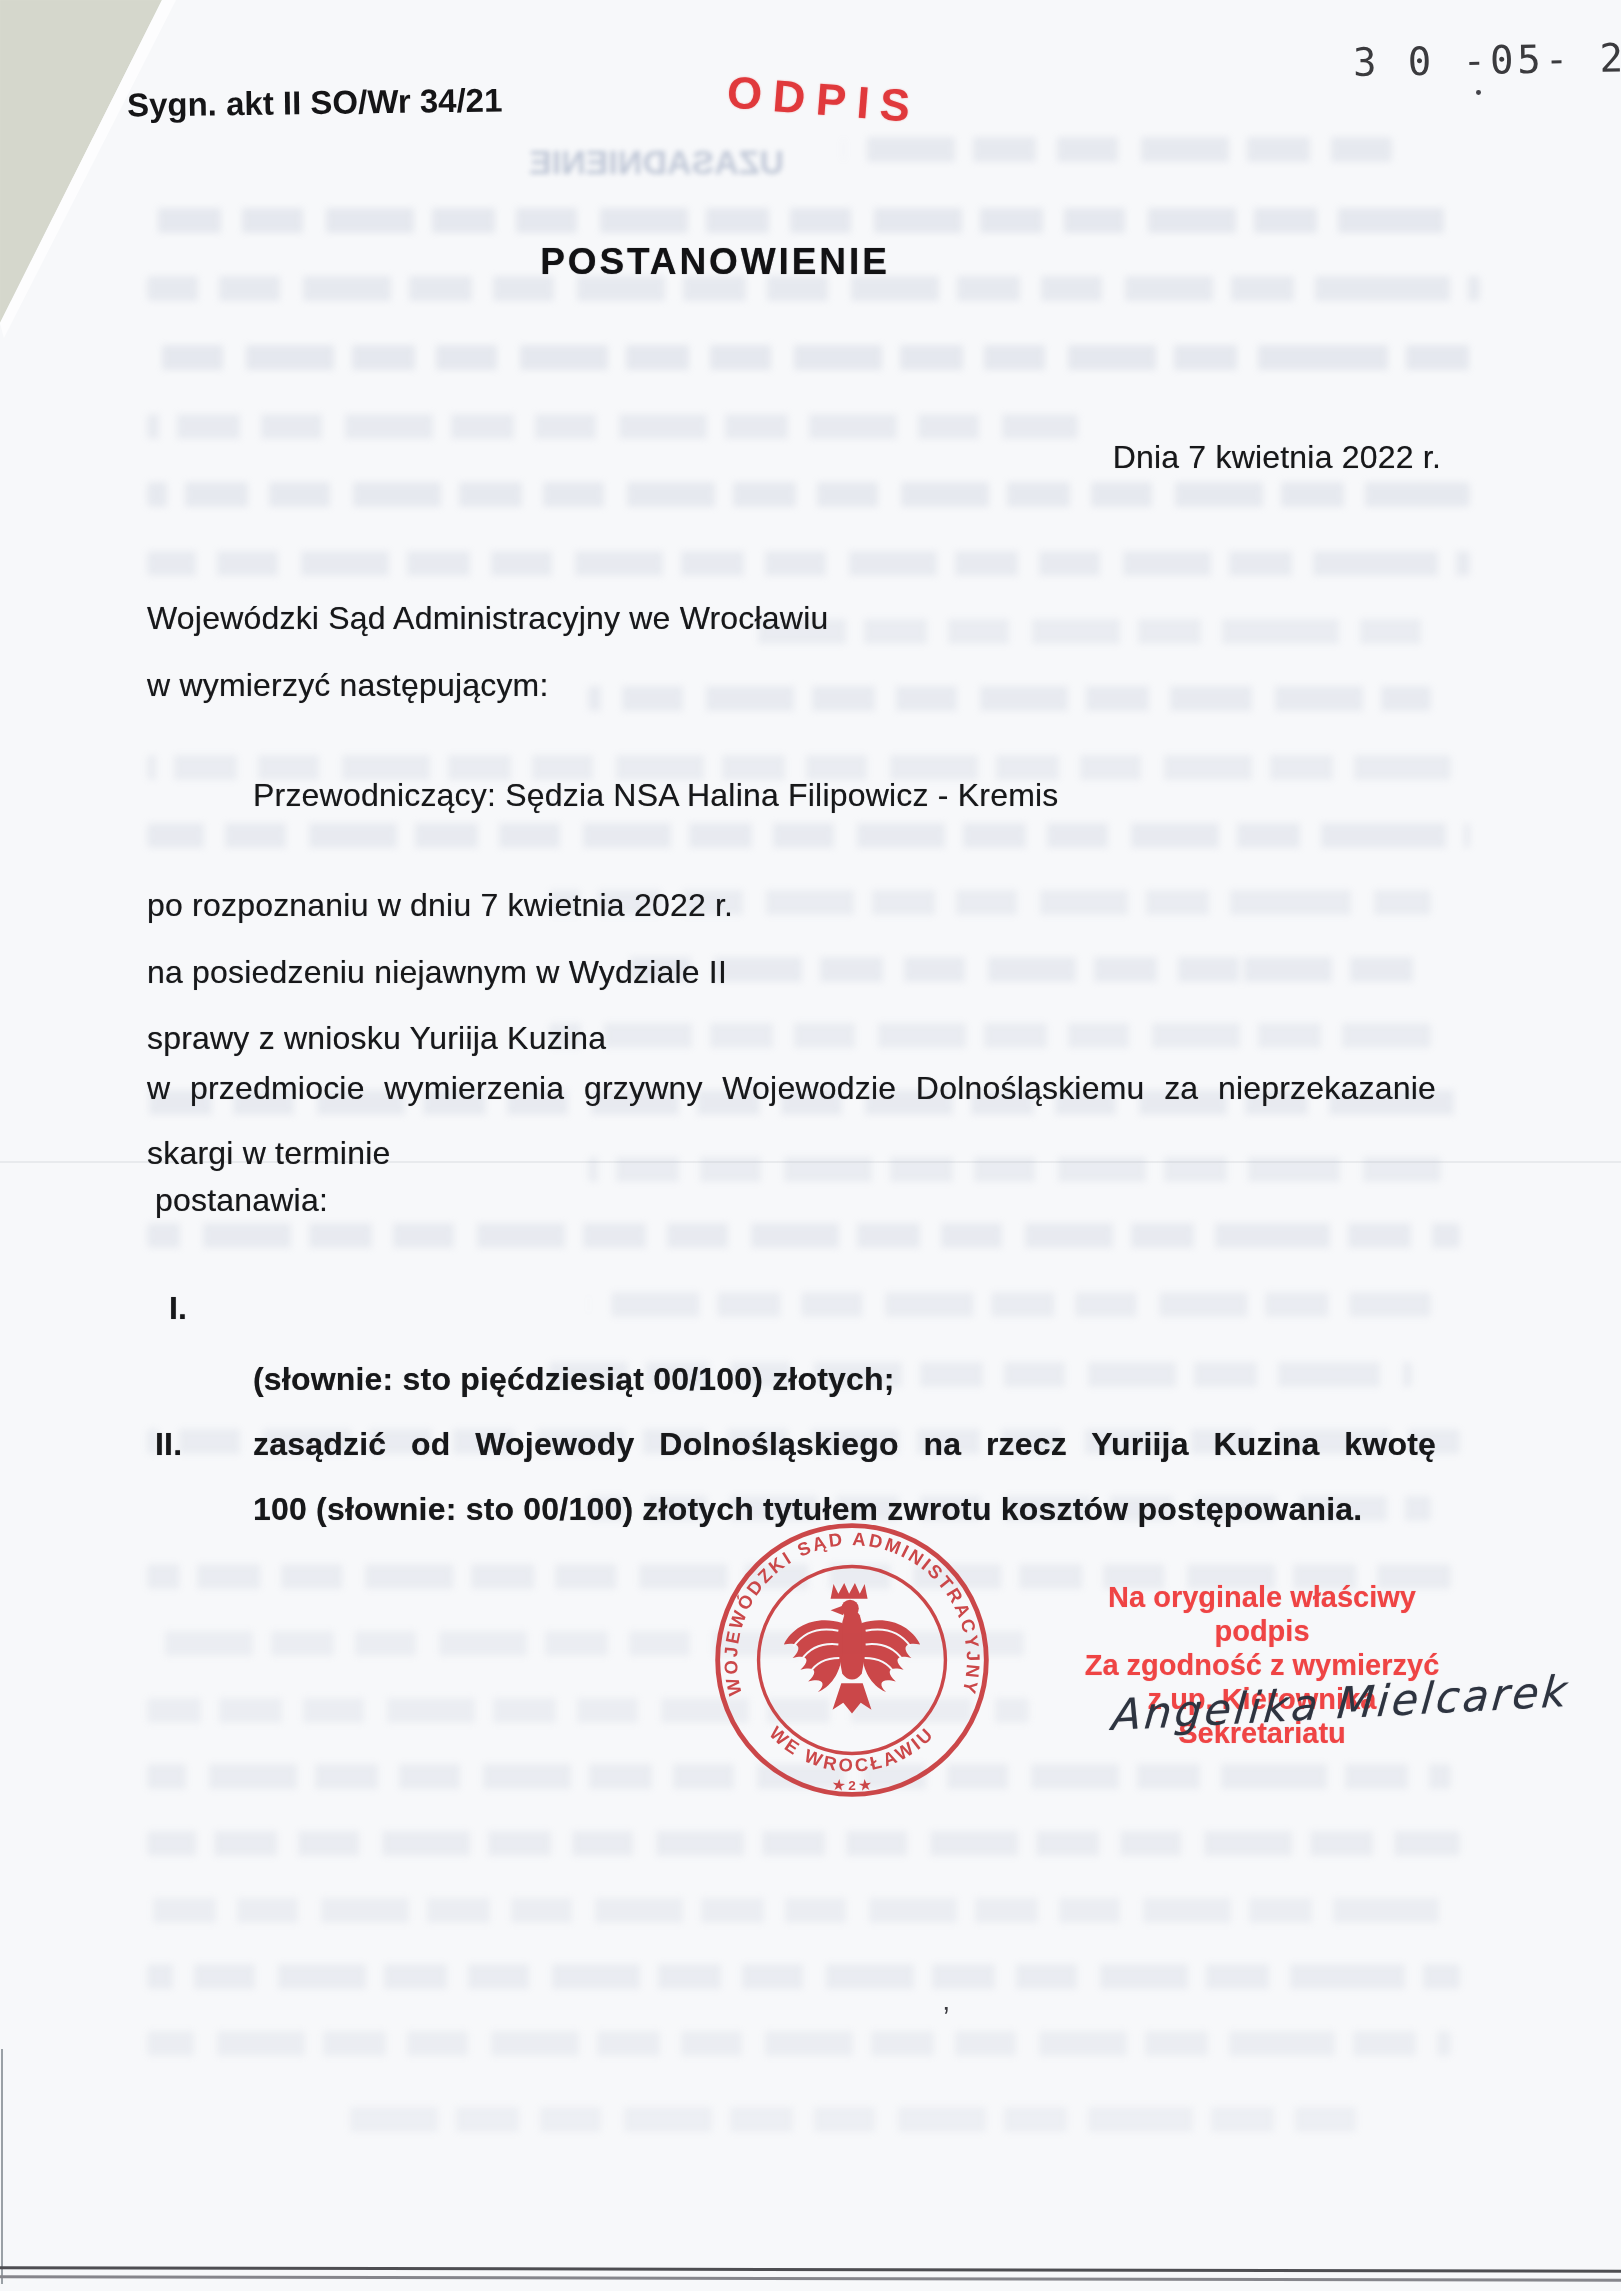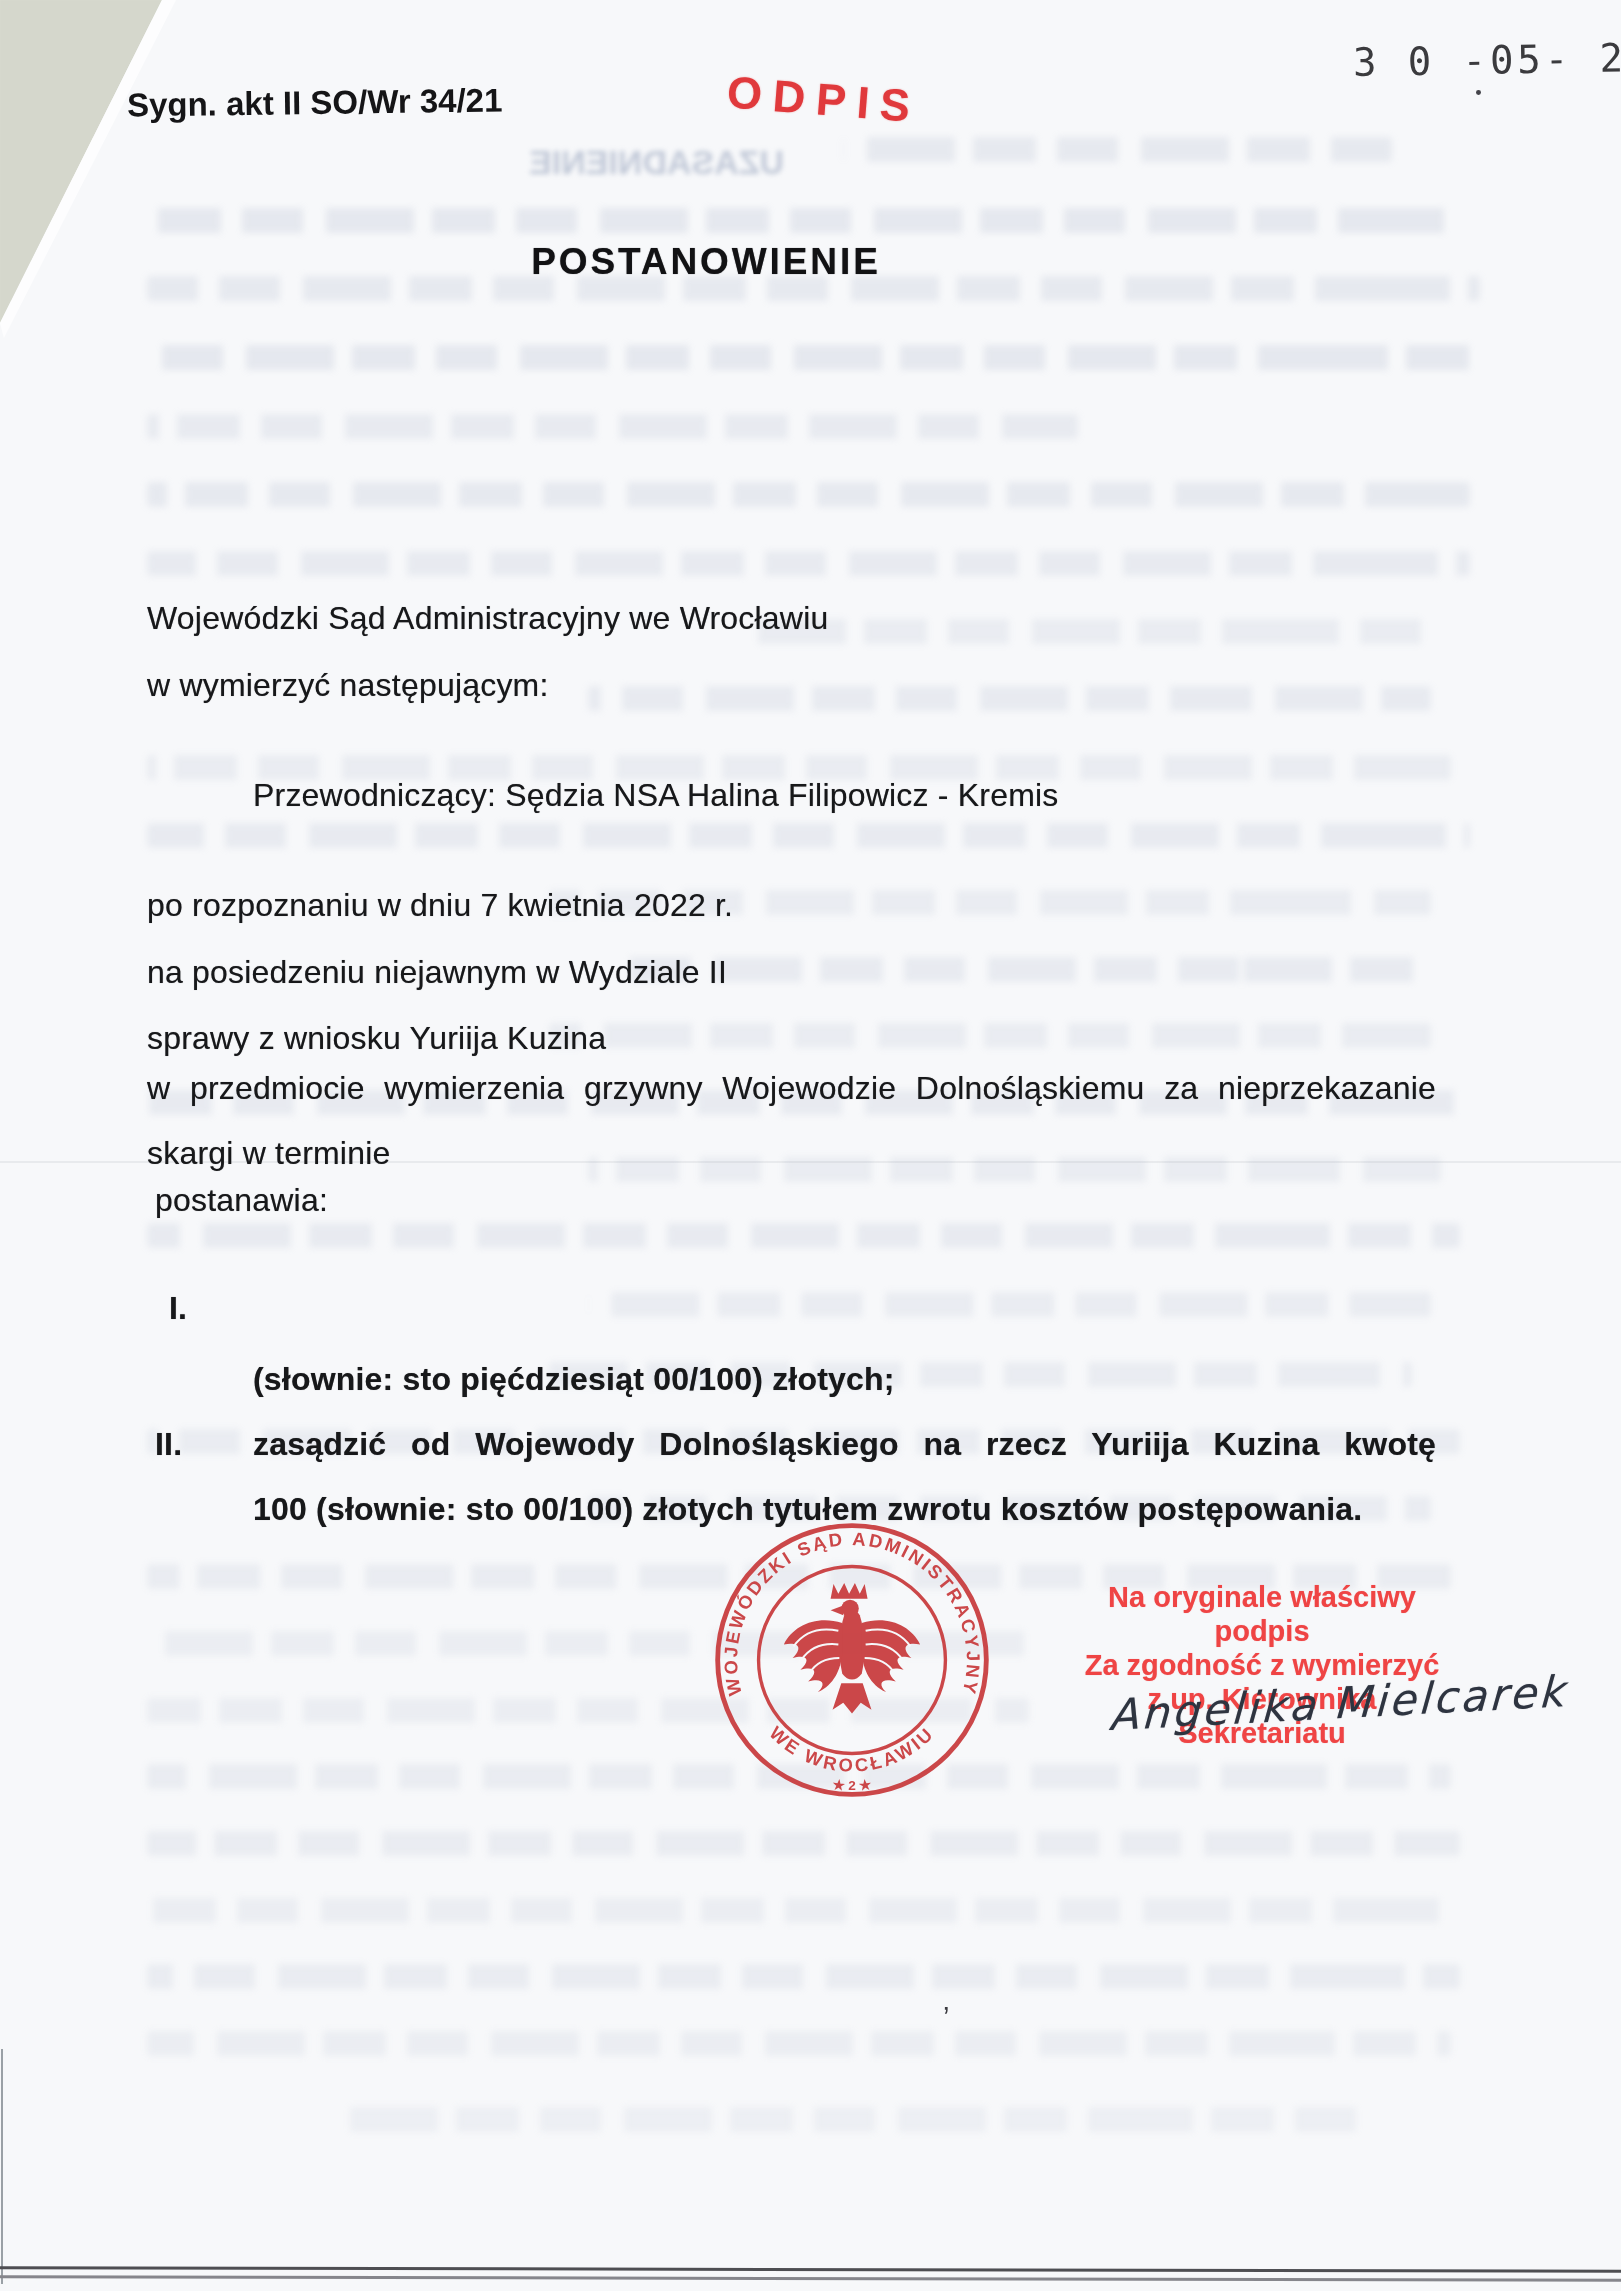--- a/index.html
+++ b/index.html
@@ -121,21 +121,22 @@
   <div class="abs left-edge"></div>
   <div class="abs bottom-line1"></div>
   <div class="abs bottom-line2"></div>
   <div class="abs stamp-dot"></div>
   <div class="abs speck" style="left:943px;top:2001px;">’</div>
 
   <div class="abs sygn" style="left:127px;top:84px;">Sygn. akt II SO/Wr 34/21</div>
   <div class="abs odpis" style="left:727px;top:74px;">ODPIS</div>
   <div class="abs datestamp" style="left:1353px;top:37px;">3 0 -05- 2022</div>
 
-  <div class="abs title" style="left:353px;top:241px;width:706px;">POSTANOWIENIE</div>
+  <div class="abs title" style="left:362px;top:241px;width:706px;">POSTANOWIENIE</div>
+  <div class="abs line" style="left:990px;top:439px;width:451px;text-align:right;">Dnia 7 kwietnia 2022 r.</div>
 
   <div class="abs line" style="left:147px;top:600px;">Wojewódzki Sąd Administracyjny we Wrocławiu</div>
   <div class="abs line" style="left:147px;top:667px;">w wymierzyć następującym:</div>
   <div class="abs line" style="left:253px;top:777px;">Przewodniczący: Sędzia NSA Halina Filipowicz - Kremis</div>
 
   <div class="abs line" style="left:147px;top:887px;">po rozpoznaniu w dniu 7 kwietnia 2022 r.</div>
   <div class="abs line" style="left:147px;top:954px;">na posiedzeniu niejawnym w Wydziale II</div>
   <div class="abs line" style="left:147px;top:1020px;">sprawy z wniosku Yuriija Kuzina</div>
   <div class="abs line stretch" style="left:147px;top:1070px;width:1289px;">w przedmiocie wymierzenia grzywny Wojewodzie Dolnośląskiemu za nieprzekazanie</div>
   <div class="abs line" style="left:147px;top:1135px;">skargi w terminie</div>

